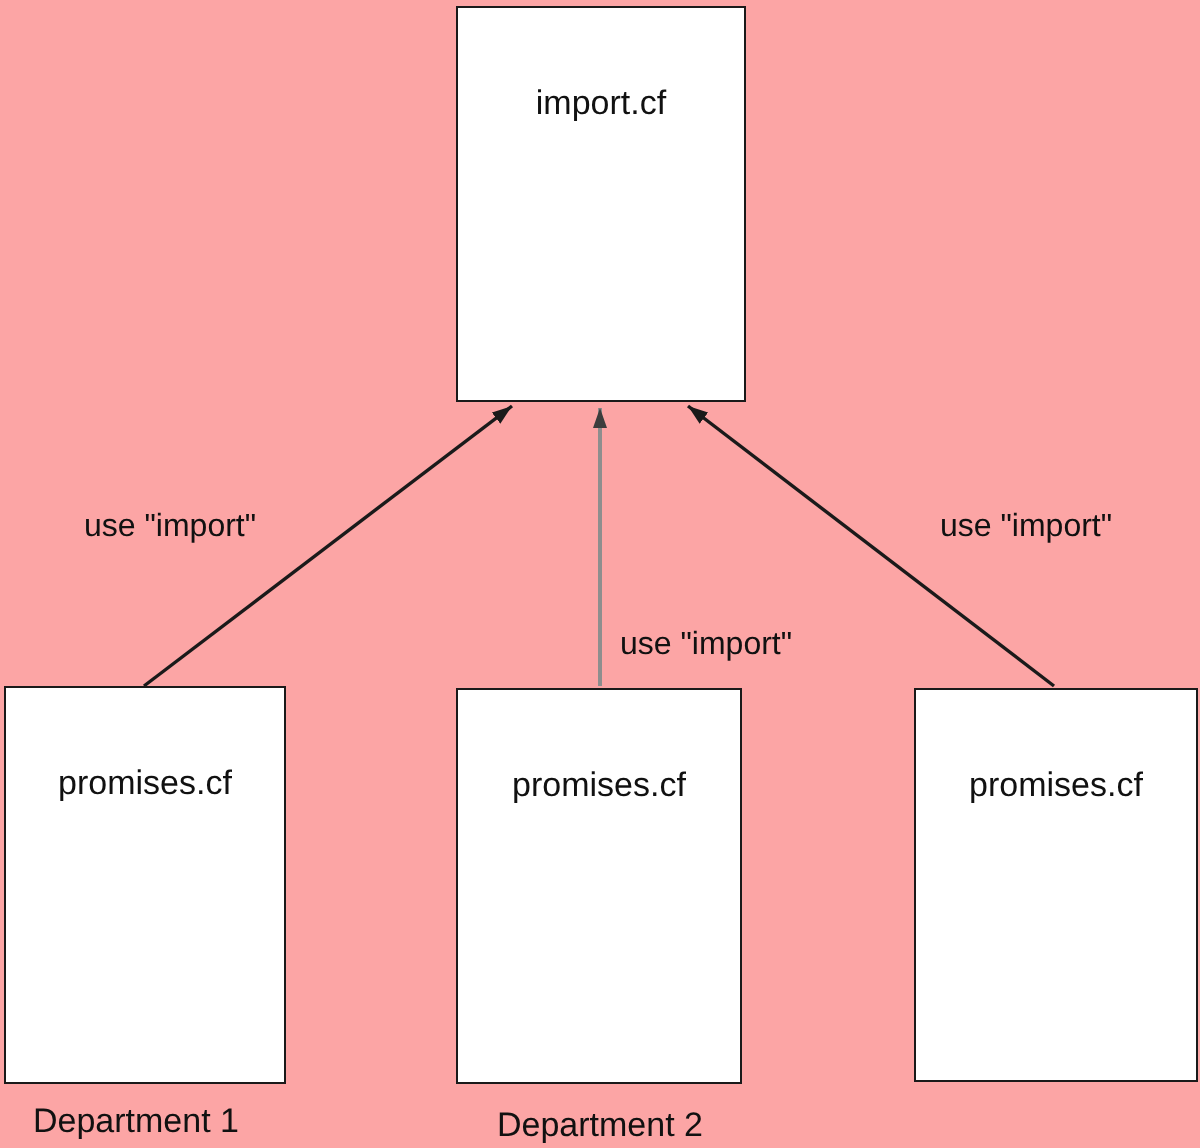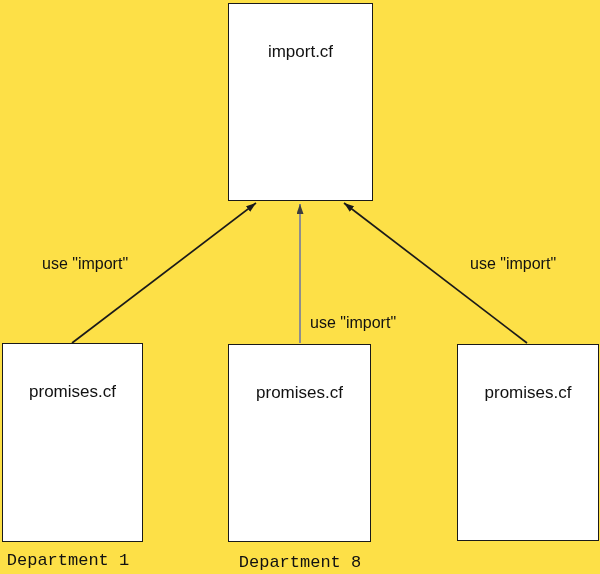--- a/index.html
+++ b/index.html
@@ -4,21 +4,21 @@
 <style>
   html, body {
     margin: 0;
     padding: 0;
     background: #ffffff;
   }
   .canvas {
     position: relative;
     width: 600px;
     height: 574px;
-    background: #fde047;
+    background: #fca5a5;
     overflow: hidden;
     font-family: "Liberation Sans", sans-serif;
   }
   .arrows-layer {
     position: absolute;
     left: 0;
     top: 0;
     width: 600px;
     height: 574px;
   }
@@ -48,21 +48,21 @@
     font-size: 16px;
     line-height: 1;
     color: #111111;
     white-space: nowrap;
   }
   .edge-label-left   { left: 42px;  top: 256px; }
   .edge-label-middle { left: 310px; top: 315px; }
   .edge-label-right  { left: 470px; top: 256px; }
   .dept-label {
     position: absolute;
-    font-family: Liberation Mono, monospace;
+    font-family: Liberation Sans, sans-serif;
     font-size: 17px;
     line-height: 1;
     color: #111111;
     text-align: center;
     white-space: nowrap;
   }
   .dept-label-1 { left: 2px;   top: 552px; width: 132px; }
   .dept-label-2 { left: 230px; top: 554px; width: 140px; }
   .dept-label-3 { left: 455px; top: 549px; width: 140px; }
 </style>
@@ -102,16 +102,16 @@
   </div>
 
   <div class="edge-label edge-label-left">use "import"</div>
 
   <div class="edge-label edge-label-middle">use "import"</div>
 
   <div class="edge-label edge-label-right">use "import"</div>
 
   <div class="dept-label dept-label-1">Department 1</div>
 
-  <div class="dept-label dept-label-2">Department 8</div>
+  <div class="dept-label dept-label-2">Department 2</div>
 
 
 </div>
 
 </body></html>

